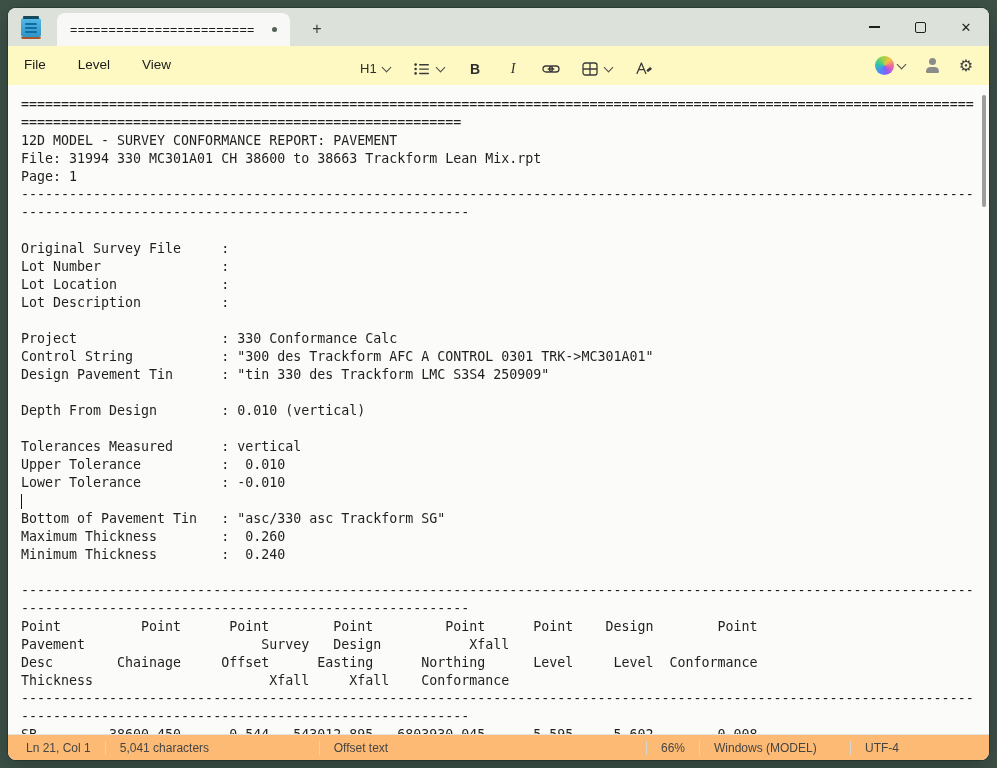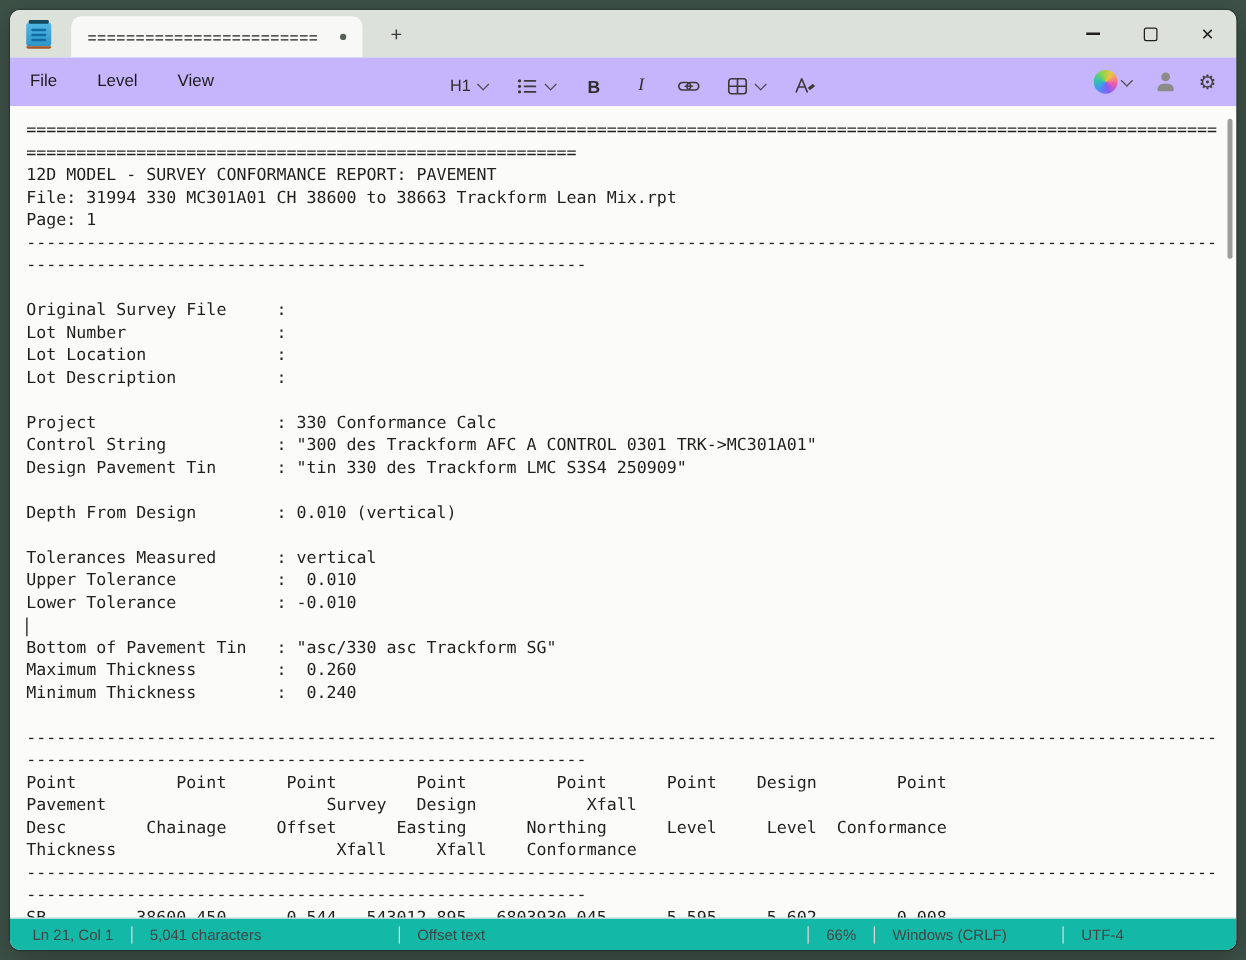--- a/index.html
+++ b/index.html
@@ -39,21 +39,21 @@
     display:flex;align-items:center;justify-content:center;
     font-size:16px;font-weight:400;color:#3a3a3a;
   }
   .winbtns{position:absolute;right:0;top:0;height:38px;display:flex}
   .winbtn{width:46px;height:100%;display:flex;align-items:center;justify-content:center}
   .g-min{width:11px;height:1.2px;background:#1f1f1f}
   .g-max{width:9px;height:9px;border:1.1px solid #1f1f1f;border-radius:2px}
   .g-close{font-size:13px;color:#1f1f1f;line-height:1}
 
   
-  .menubar{height:39px;background:#c4b5fd;position:relative;flex:0 0 auto}
+  .menubar{height:39px;background:#fef9c3;position:relative;flex:0 0 auto}
   .menus{position:absolute;left:4px;top:5px;display:flex;gap:8px}
   .menu-item{padding:6px 12px;font-size:13.5px;color:#1b1b1b;border-radius:5px}
   .tools-center{position:absolute;left:344px;top:8px;height:29px;display:flex;align-items:center;gap:8px}
   .tbtn{height:29px;min-width:30px;padding:0 6px;box-sizing:border-box;border-radius:5px;
         display:flex;align-items:center;justify-content:center;color:#2e2e2e}
   .tbtn.drop{min-width:46px;justify-content:space-between;padding:0 8px}
   .h1-label{font-size:13px;font-weight:500;color:#2e2e2e}
   .b-label{font-size:14px;font-weight:700}
   .i-label{font-size:14px;font-style:italic;font-family:"Liberation Serif",serif}
   .chev{width:6px;height:6px;border-right:1.3px solid #4c4c4c;border-bottom:1.3px solid #4c4c4c;
@@ -73,21 +73,21 @@
     position:absolute;left:13px;top:11px;right:10px;
     font-family:"DejaVu Sans Mono","Liberation Mono",monospace;
     font-size:13.3px;line-height:18px;color:#1f1f1f;white-space:pre;
   }
   .eline{height:18px;position:relative}
   .caret{position:absolute;left:0;top:1.5px;width:1.4px;height:15px;background:#141414}
   .vthumb{position:absolute;right:3px;top:10px;width:4px;height:112px;background:#9b9e99;border-radius:2px}
 
   
   .statusbar{
-    height:26px;flex:0 0 auto;background:#14b8a6;border-top:1px solid #e2e3e0;
+    height:26px;flex:0 0 auto;background:#fdba74;border-top:1px solid #e2e3e0;
     display:flex;align-items:center;font-size:12px;color:#454545;box-sizing:border-box;
   }
   .scell{padding:0 14px;white-space:nowrap}
   .scell.first{padding-left:18px}
   .scell.chars{width:185px;box-sizing:content-box}
   .sdiv{width:1px;height:14px;background:#d6d7d4;flex:0 0 auto}
   .sspacer{flex:1}
   .scell.win{width:122px;text-align:left}
   .srightpad{width:76px;flex:0 0 auto}
 </style>
@@ -208,19 +208,19 @@
   <div class="statusbar">
     <span class="scell first">Ln 21, Col 1</span>
     <span class="sdiv"></span>
     <span class="scell chars">5,041 characters</span>
     <span class="sdiv"></span>
     <span class="scell">Offset text</span>
     <span class="sspacer"></span>
     <span class="sdiv"></span>
     <span class="scell">66%</span>
     <span class="sdiv"></span>
-    <span class="scell win">Windows (CRLF)</span>
+    <span class="scell win">Windows (MODEL)</span>
     <span class="sdiv"></span>
     <span class="scell">UTF-4</span>
     <span class="srightpad"></span>
   </div>
 
 </div>
 
 </body></html>

